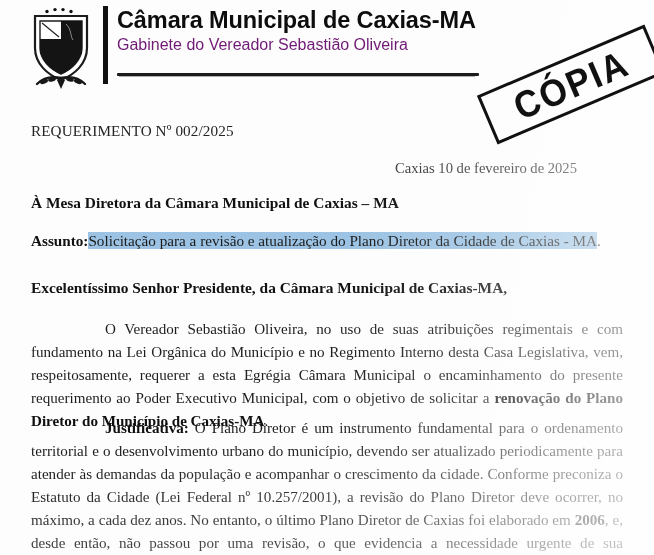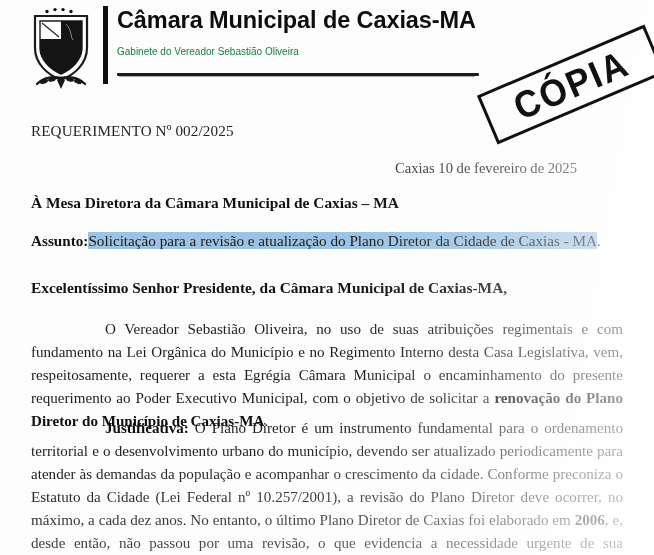--- a/index.html
+++ b/index.html
@@ -51,25 +51,25 @@
     font-family: "Liberation Sans", "DejaVu Sans", sans-serif;
     font-size: 23.5px;
     font-weight: bold;
     color: #0d0d0d;
     letter-spacing: -0.1px;
     line-height: 1.08;
     white-space: nowrap;
   }
   .org-sub {
     font-family: "Liberation Sans", "DejaVu Sans", sans-serif;
-    font-size: 10px;
+    font-size: 16px;
     font-weight: normal;
-    color: #15803d;
+    color: #701a75;
     line-height: 1.3;
-    margin-top: 12px;
+    margin-top: 2px;
     white-space: nowrap;
   }
   .header-rule {
     position: absolute;
     left: 117px;
     top: 73px;
     width: 362px;
     height: 3px;
     background: #1b1b1b;
     border-radius: 1px;

